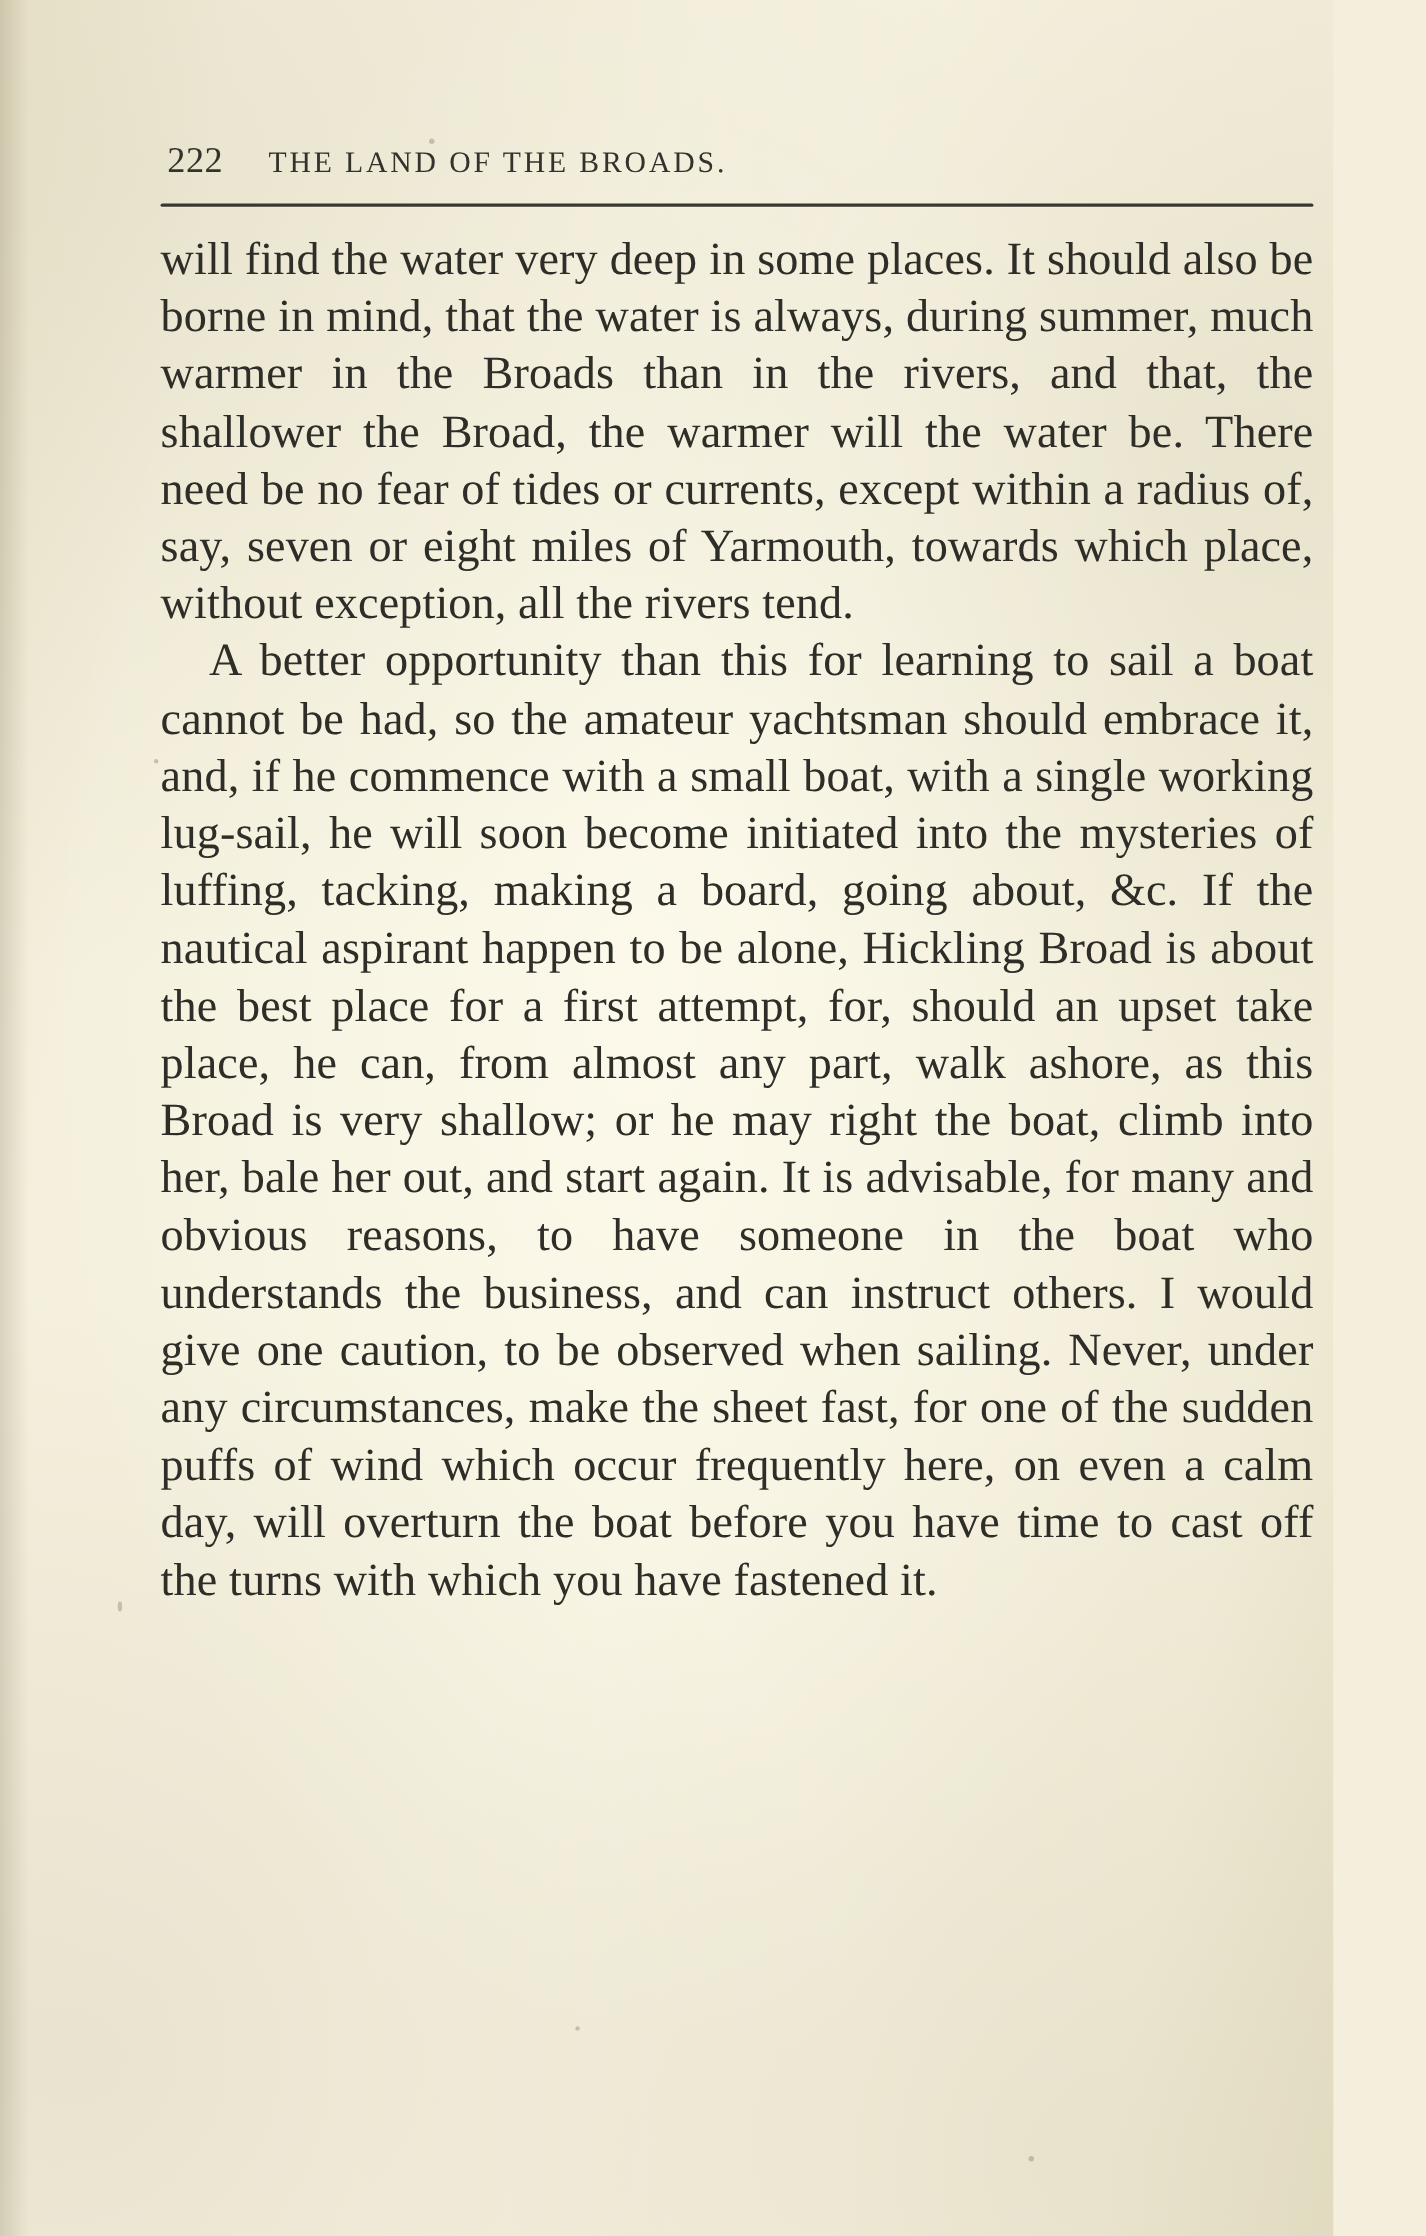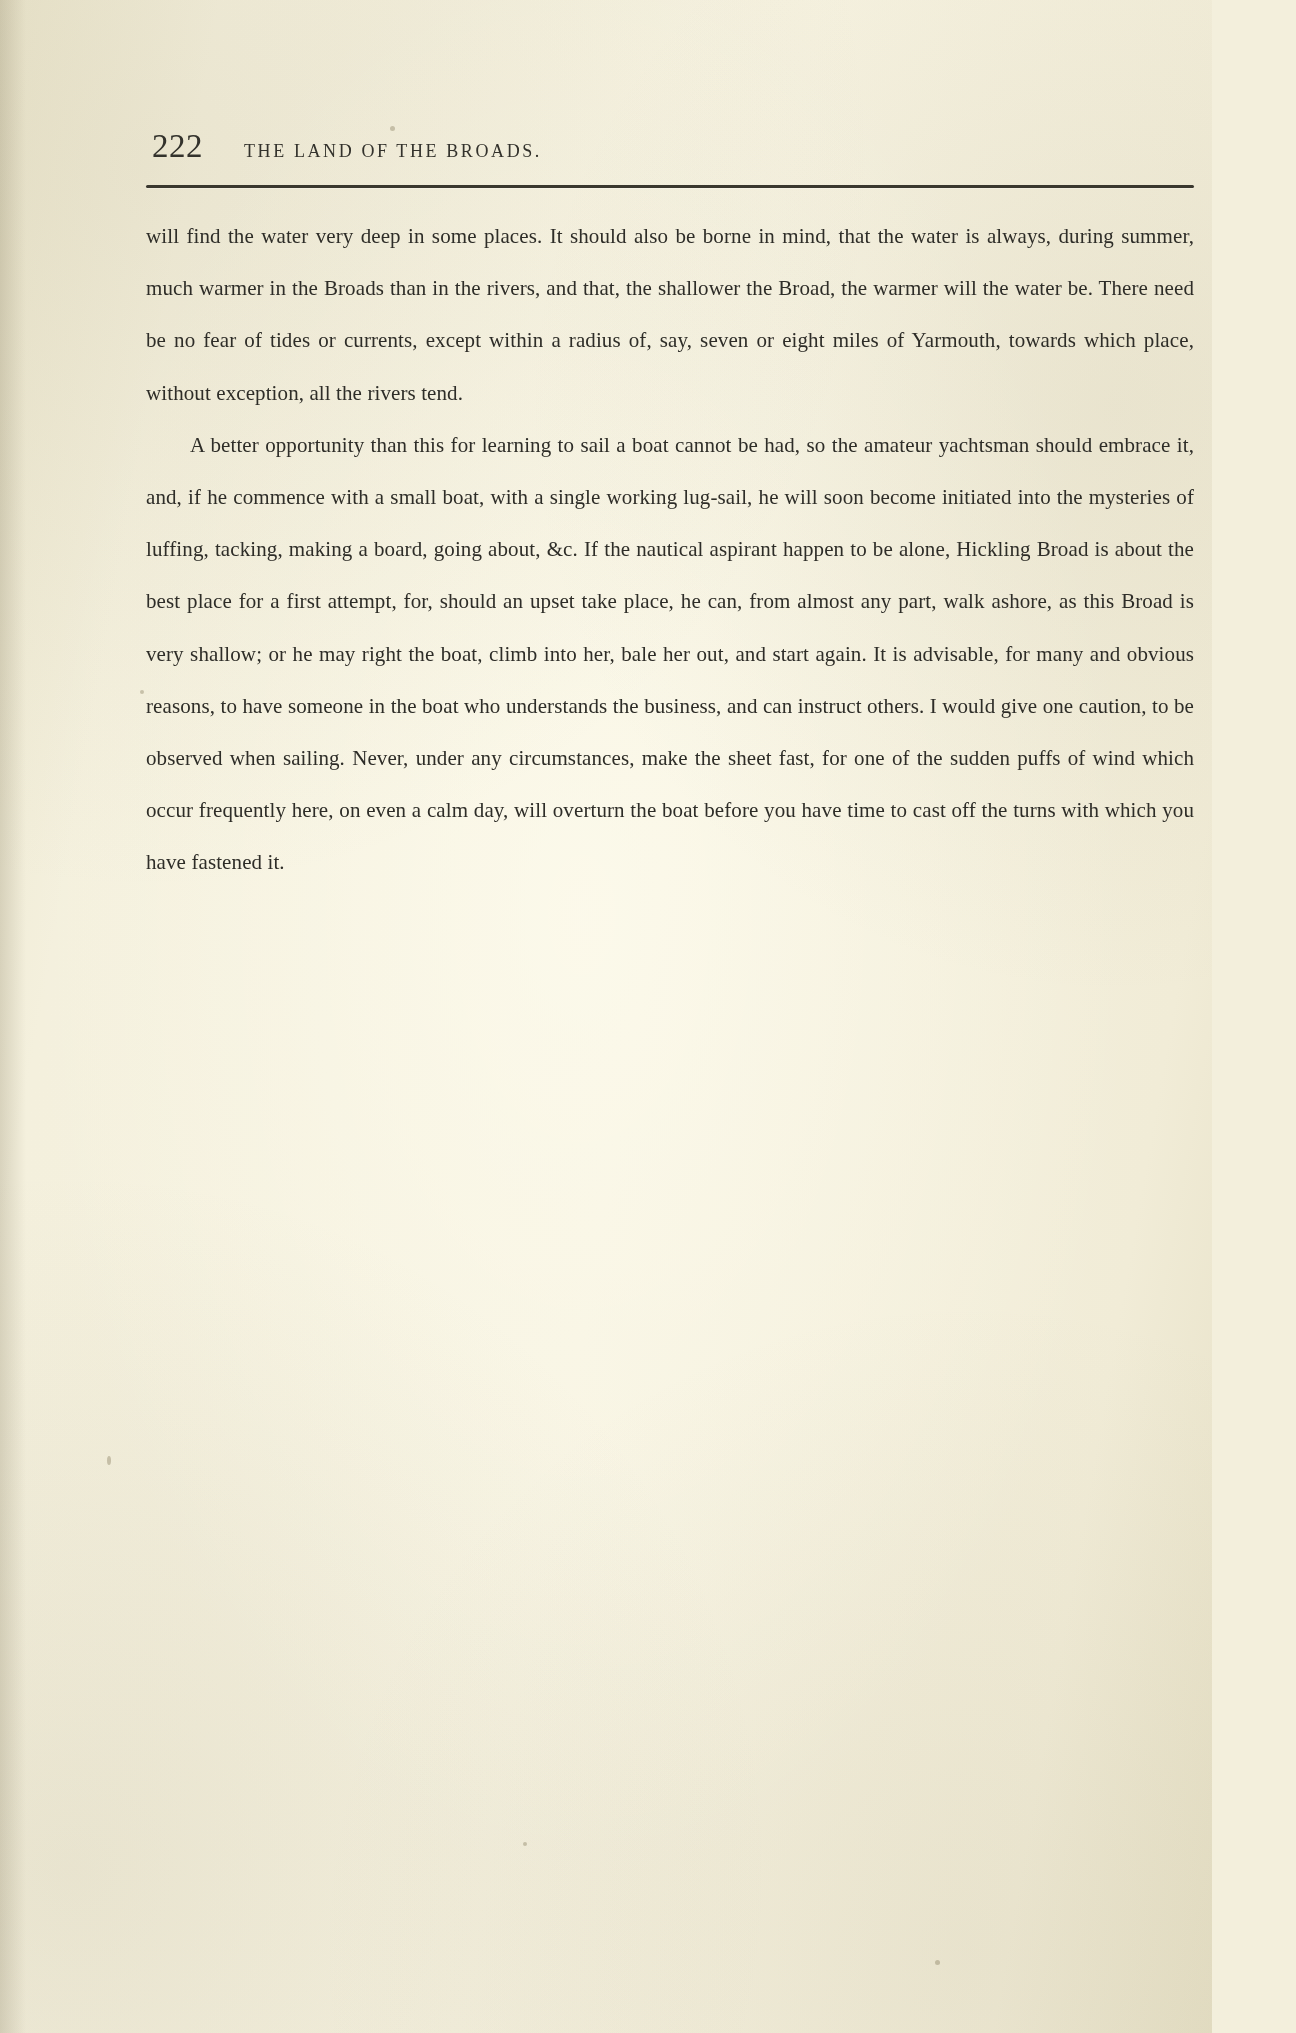--- a/index.html
+++ b/index.html
@@ -55,40 +55,40 @@
   }
   .folio {
     font-size: 33px;
     color: #33322c;
     width: 92px;
     flex: 0 0 92px;
     text-align: left;
     padding-left: 6px;
   }
   .running-title {
-    font-size: 18px;
+    font-size: 27px;
     letter-spacing: 2.6px;
     color: #33322c;
     white-space: nowrap;
   }
   .rule {
     margin-top: 15px;
     height: 3px;
     width: 1048px;
     background: #3a382e;
     border-radius: 2px;
     box-shadow: 0 1px 0 rgba(255,255,255,0.25);
   }
   .body-text {
     margin-top: 22px;
     width: 1048px;
   }
   p.para {
     margin: 0;
-    font-size: 21px;
+    font-size: 42px;
     line-height: 52.2px;
     text-align: justify;
     text-justify: inter-word;
     color: #2e2d28;
     letter-spacing: 0.1px;
     -webkit-font-smoothing: antialiased;
   }
   p.para.indent {
     text-indent: 44px;
   }

